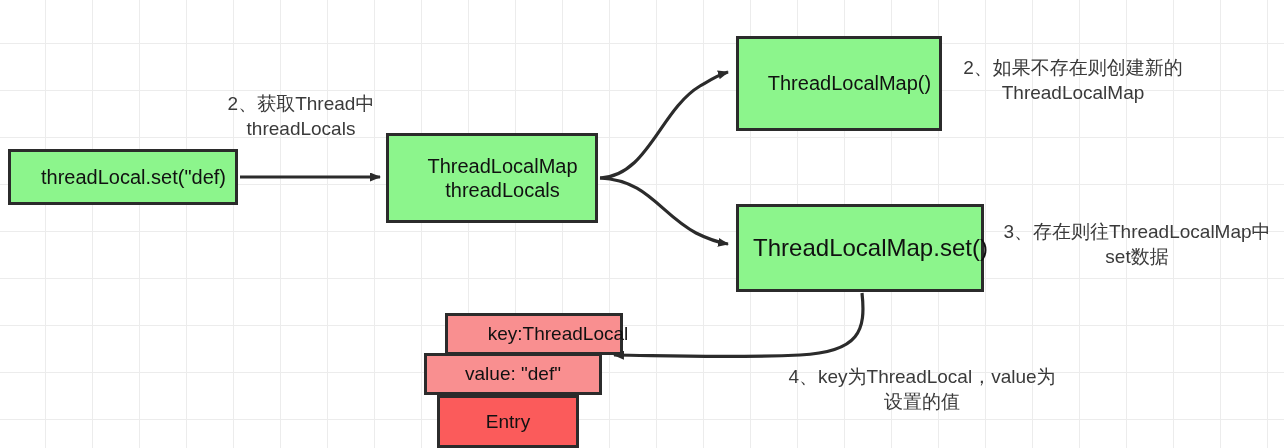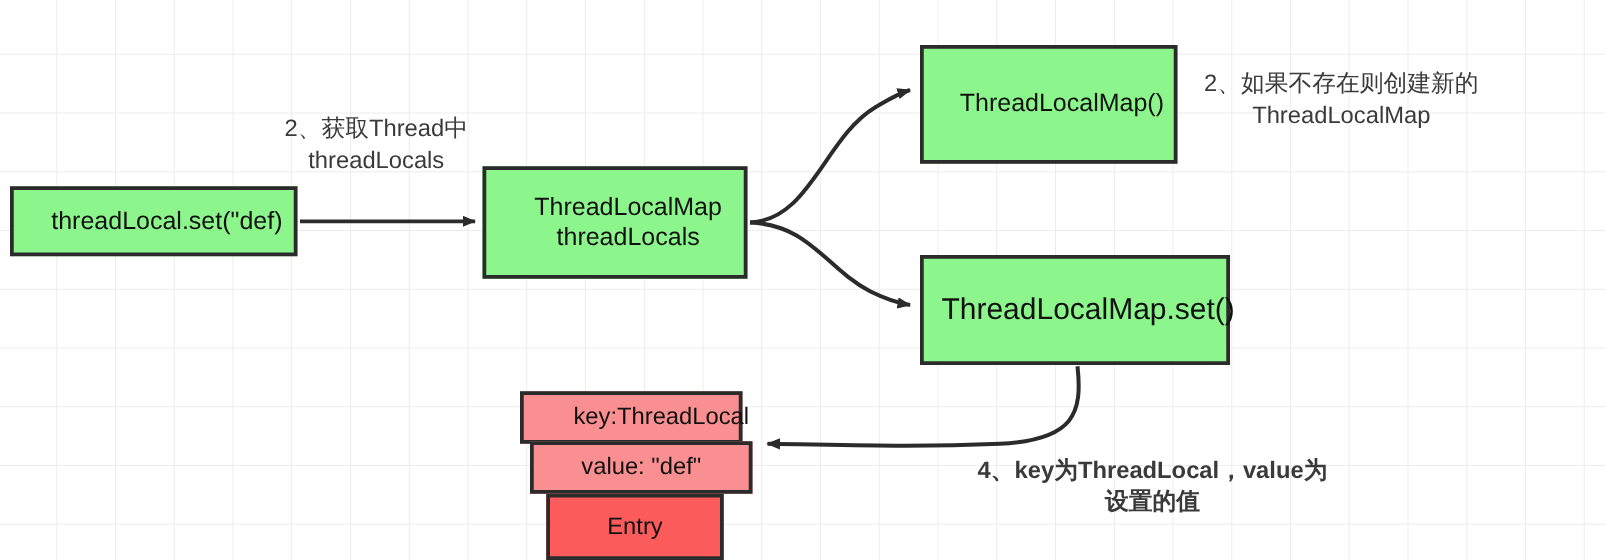--- a/index.html
+++ b/index.html
@@ -61,28 +61,28 @@
     line-height: 1.3;
     white-space: pre-line;
   }
 
   
   #node-threadlocal-set { left: 8px;   top: 149px; width: 230px; height: 56px;  font-size: 20px; }
   #node-threadlocalmap-field { left: 386px; top: 133px; width: 212px; height: 90px;  font-size: 20px; }
   #node-threadlocalmap-ctor  { left: 736px; top: 36px;  width: 206px; height: 95px;  font-size: 20px; }
   #node-threadlocalmap-set   { left: 736px; top: 204px; width: 248px; height: 88px;  font-size: 24px; }
 
-  #node-entry-key   { left: 416px; top: 313px; width: 178px; height: 42px; font-size: 19px; padding-left: 48px; }
+  #node-entry-key   { left: 445px; top: 313px; width: 178px; height: 42px; font-size: 19px; padding-left: 48px; }
   #node-entry-value { left: 424px; top: 353px; width: 178px; height: 42px; font-size: 19px; }
   #node-entry-title { left: 437px; top: 395px; width: 142px; height: 53px; font-size: 19px; }
 
   #label-step-1 { left: 206px; top: 92px;  width: 190px; font-size: 19px; }
   #label-step-2 { left: 948px; top: 56px;  width: 250px; font-size: 19px; }
   #label-step-3 { left: 990px; top: 220px; width: 294px; font-size: 19px; }
-  #label-step-4 { left: 762px; top: 365px; width: 320px; font-size: 19px; font-weight: bold; }
+  #label-step-4 { left: 762px; top: 365px; width: 320px; font-size: 19px; }
 </style>
 </head>
 <body>
 
 <div id="canvas">
 
   <svg id="wires" viewBox="0 0 1284 448">
     <defs>
       <marker id="arrowhead" markerWidth="11" markerHeight="9" refX="10" refY="4.5" orient="auto" markerUnits="userSpaceOnUse">
         <path d="M0,0 L11,4.5 L0,9 z" fill="#2b2b2b"></path>
@@ -112,17 +112,19 @@
   <div class="node pinklight" id="node-entry-value">value: "def"</div>
 
   <div class="node redstrong" id="node-entry-title">Entry</div>
 
   <div class="label" id="label-step-1">2、获取Thread中
 threadLocals</div>
 
   <div class="label" id="label-step-2">2、如果不存在则创建新的
 ThreadLocalMap</div>
 
+  <div class="label" id="label-step-3">3、存在则往ThreadLocalMap中
+set数据</div>
 
   <div class="label" id="label-step-4">4、key为ThreadLocal，value为
 设置的值</div>
 
 </div>
 
 </body></html>

